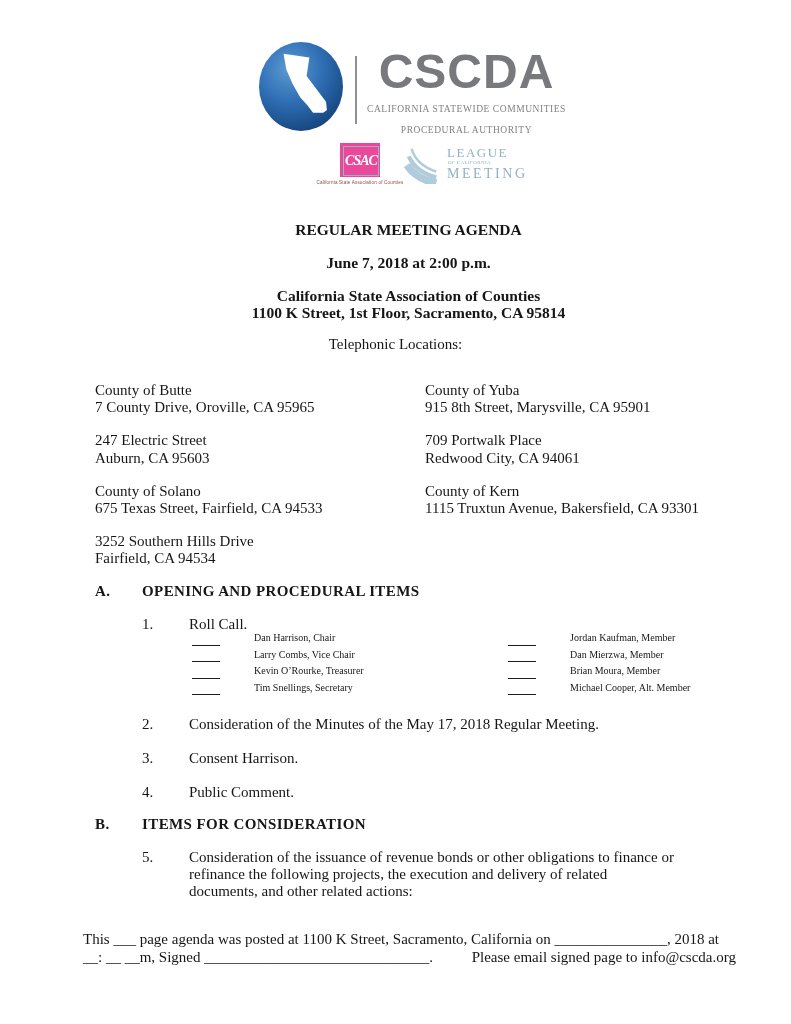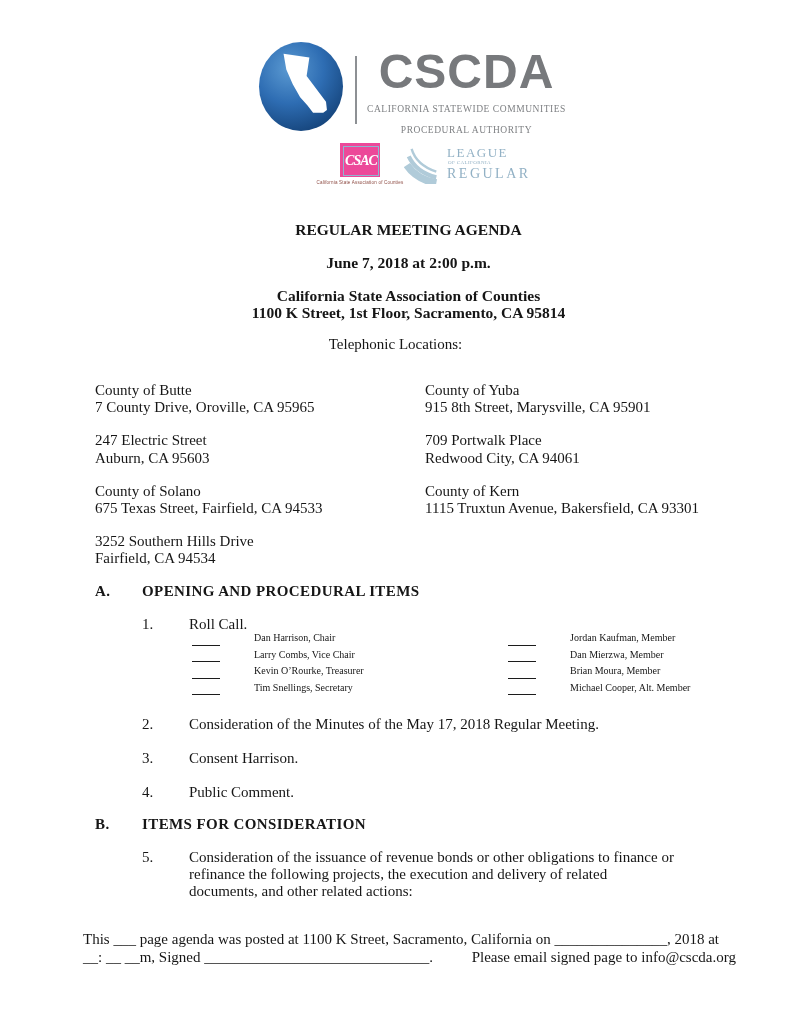--- a/index.html
+++ b/index.html
@@ -103,21 +103,21 @@
 
   <div class="league-logo">
     <svg class="league-swoosh" viewBox="0 0 38 40">
       <path d="M7,3 Q12,20 33,27" stroke="#b0cbd9" stroke-width="2.5" fill="none"></path>
       <path d="M4,11 Q12,28 33,33" stroke="#b0cbd9" stroke-width="4.5" fill="none"></path>
       <path d="M2,20 Q12,35 33,39" stroke="#b0cbd9" stroke-width="8" fill="none"></path>
     </svg>
     <div class="league-text">
       <div class="league-l1">LEAGUE</div>
       <div class="league-l2">OF CALIFORNIA</div>
-      <div class="league-l3">REGULAR</div>
+      <div class="league-l3">MEETING</div>
     </div>
   </div>
 
   <div class="center-line bold" style="top:221px;">REGULAR MEETING AGENDA</div>
   <div class="center-line bold" style="top:254px;">June 7, 2018 at 2:00 p.m.</div>
   <div class="center-line bold" style="top:287px;">California State Association of Counties</div>
   <div class="center-line bold" style="top:304px;">1100 K Street, 1st Floor, Sacramento, CA 95814</div>
   <div class="center-line" style="top:336px; font-size:15px;">Telephonic Locations:</div>
 
   <div class="locations">

